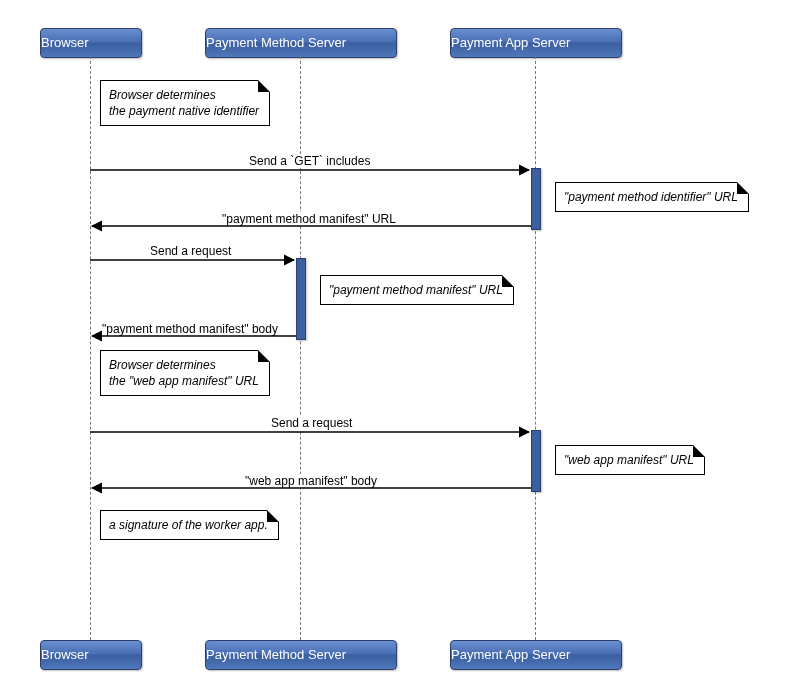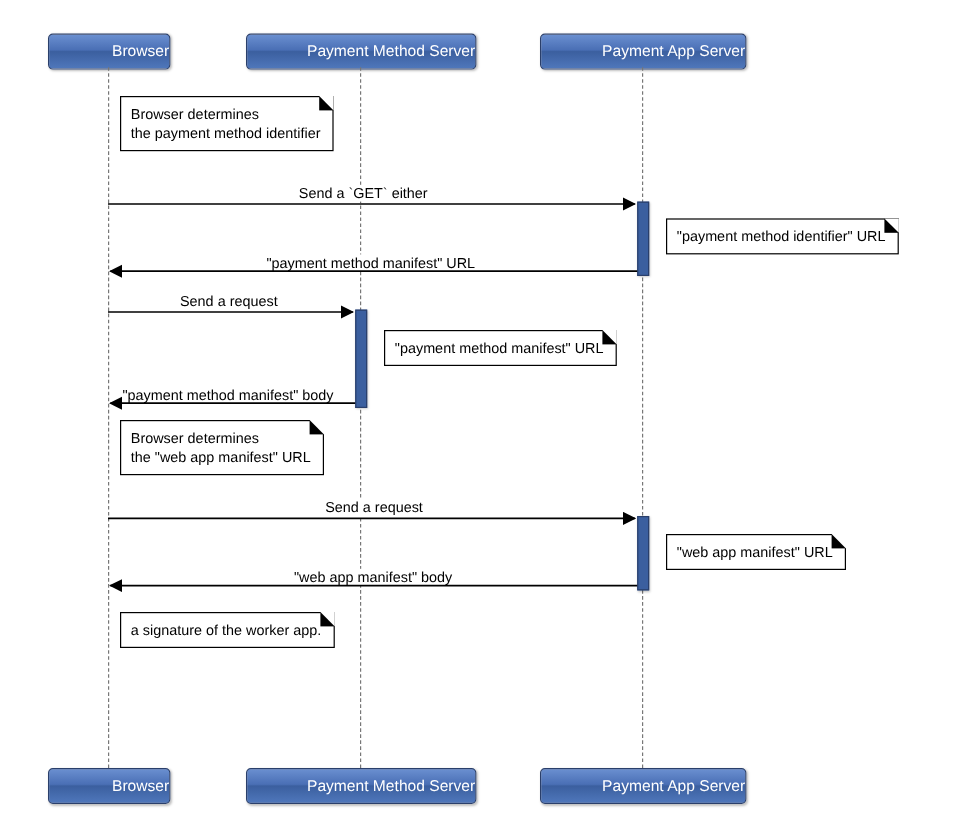--- a/index.html
+++ b/index.html
@@ -1,26 +1,26 @@
 <!DOCTYPE html>
 <html><head>
 <meta charset="utf-8">
 <style>
   body { margin:0; padding:20px; font-family:Verdana,Geneva,sans-serif; font-size:12px; background:#fff; color:#000; }
   .diagram { position:relative; width:760px; height:658px; }
-  .actor-box { position:absolute; width:170px; height:28px; line-height:28px; text-align:right; color:#fff; font-size:13px; border:1px solid #2a3f6b; border-radius:4px;
+  .actor-box { position:absolute; width:170px; height:28px; line-height:28px; text-align:left; color:#fff; font-size:13px; border:1px solid #2a3f6b; border-radius:4px;
     background:linear-gradient(#6a8fd0,#4a6fb5 45%,#3b5f9f 50%,#4f77bb); box-shadow:1px 1px 2px rgba(0,0,0,.25);}
   .actor-box.top { top:8px; }
   .actor-box.bot { top:620px; }
   .lifeline { position:absolute; top:36px; width:0; height:584px; border-left:1px dashed #777; }
   .activation { position:absolute; width:8px; background:#3b5f9f; border:1px solid #2a3f6b; box-shadow:1px 1px 2px rgba(0,0,0,.25);}
   .note { position:absolute; background:#fff; border:1px solid #000; padding:6px 10px 6px 8px; font-size:12px; line-height:1.35; }
   .note::after { content:""; position:absolute; top:-1px; right:-1px; width:0; height:0;
     border-style:solid; border-width:0 12px 12px 0; border-color:#fff #fff #000 #000; }
-  .note .line { white-space:nowrap; }
+  .note .line { white-space:nowrap;font-style:italic; }
   .arrow-label { position:absolute; font-size:12px; background:#fff; padding:0 2px; white-space:nowrap; }
   svg.arrows { position:absolute; left:0; top:0; width:760px; height:658px; pointer-events:none; }
   .arrow-line { stroke:#000; stroke-width:1.4; fill:none; }
   .arrow-head { fill:#000; }
 </style>
 </head>
 <body>
 
 <div class="diagram">
 
@@ -35,40 +35,40 @@
   <div class="lifeline" style="left:70px"></div>
   <div class="lifeline" style="left:280px"></div>
   <div class="lifeline" style="left:515px"></div>
 
   <div class="activation" style="left:511px; top:148px; height:60px"></div>
   <div class="activation" style="left:276px; top:238px; height:80px"></div>
   <div class="activation" style="left:511px; top:410px; height:60px"></div>
 
   <div class="note" style="left:80px; top:60px;">
     <div class="line">Browser determines</div>
-    <div class="line">the payment method identifier</div>
+    <div class="line">the payment native identifier</div>
   </div>
   <div class="note" style="left:535px; top:162px;">
     <span class="line">"payment method identifier" URL</span>
   </div>
   <div class="note" style="left:300px; top:255px;">
     <span class="line">"payment method manifest" URL</span>
   </div>
   <div class="note" style="left:80px; top:330px;">
     <div class="line">Browser determines</div>
     <div class="line">the "web app manifest" URL</div>
   </div>
   <div class="note" style="left:535px; top:425px;">
     <span class="line">"web app manifest" URL</span>
   </div>
   <div class="note" style="left:80px; top:490px;">
     <div class="line">a signature of the worker app.</div>
   </div>
 
-  <div class="arrow-label" style="left:227px; top:134px;">Send a `GET` either</div>
+  <div class="arrow-label" style="left:227px; top:134px;">Send a `GET` includes</div>
   <div class="arrow-label" style="left:200px; top:192px;">"payment method manifest" URL</div>
   <div class="arrow-label" style="left:128px; top:224px;">Send a request</div>
   <div class="arrow-label" style="left:80px; top:302px;">"payment method manifest" body</div>
   <div class="arrow-label" style="left:249px; top:396px;">Send a request</div>
   <div class="arrow-label" style="left:223px; top:454px;">"web app manifest" body</div>
 
   <svg class="arrows">
     <defs>
       <marker id="ah" viewBox="0 0 10 10" refX="9" refY="5" markerWidth="8" markerHeight="8" orient="auto">
         <path d="M0,0 L10,5 L0,10 z" class="arrow-head"></path>

